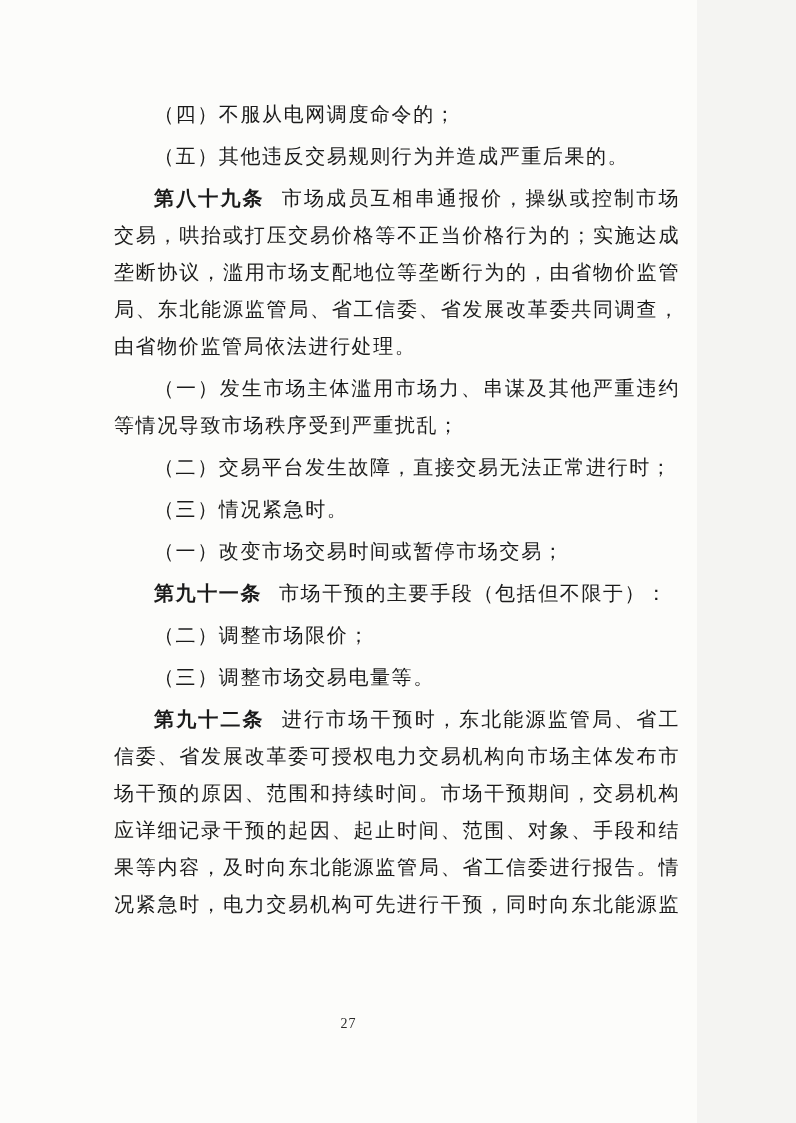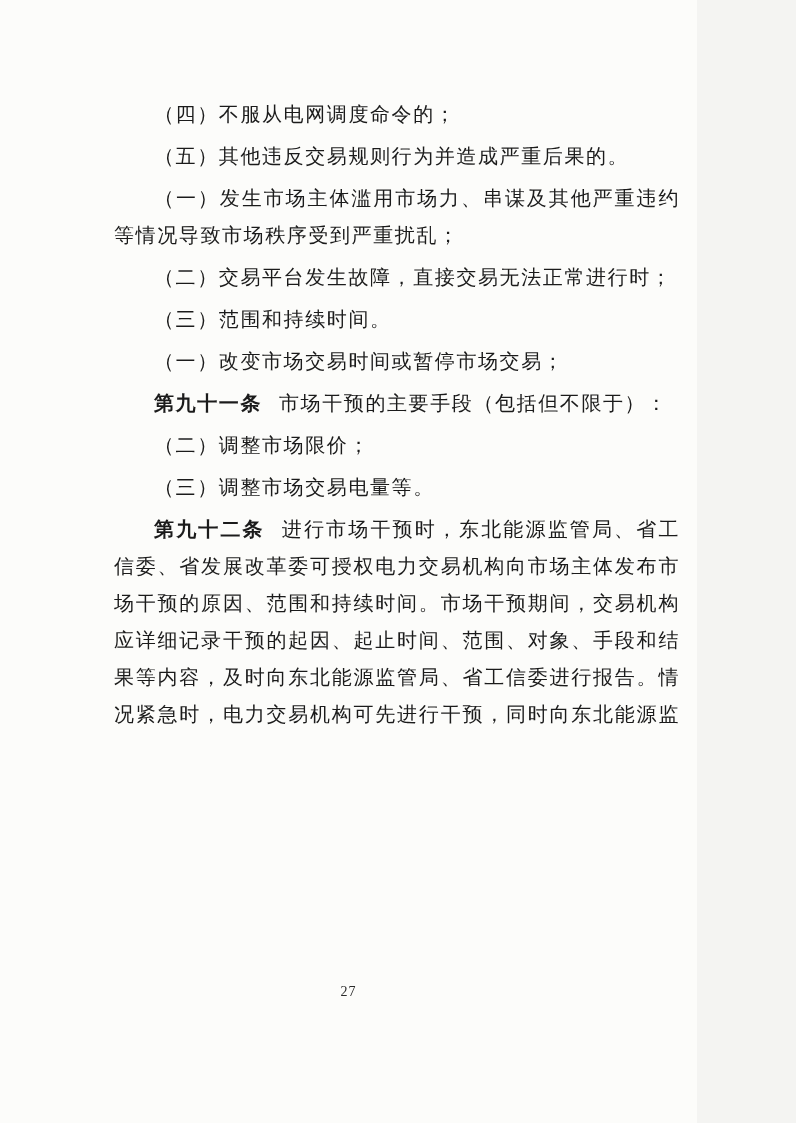--- a/index.html
+++ b/index.html
@@ -40,44 +40,45 @@
     text-align-last: justify;
   }
   .article-no {
     font-weight: bold;
     margin-right: 0.85em;
   }
   .page-number {
     position: absolute;
     left: 0;
     right: 0;
-    top: 984px;
+    top: 1016px;
     text-align: center;
     font-size: 14px;
     color: #2a2a2a;
     letter-spacing: 1px;
   }
 </style>
 </head>
 <body>
 
 <div class="page">
   <div class="content">
 
     <p class="para"><span>（四）不服从电网调度命令的；</span></p>
 
     <p class="para"><span>（五）其他违反交易规则行为并造成严重后果的。</span></p>
 
+    <p class="para"><span class="article-no">第八十九条</span><span>市场成员互相串通报价，操纵或控制市场交易，哄抬或打压交易价格等不正当价格行为的；实施达成垄断协议，滥用市场支配地位等垄断行为的，由省物价监管局、东北能源监管局、省工信委、省发展改革委共同调查，由省物价监管局依法进行处理。</span></p>
 
 
     <p class="para"><span>（一）发生市场主体滥用市场力、串谋及其他严重违约等情况导致市场秩序受到严重扰乱；</span></p>
 
     <p class="para"><span>（二）交易平台发生故障，直接交易无法正常进行时；</span></p>
 
-    <p class="para"><span>（三）范围和持续时间。</span></p>
+    <p class="para"><span>（三）情况紧急时。</span></p>
 
     <p class="para"><span>（一）改变市场交易时间或暂停市场交易；</span></p>
 
     <p class="para"><span class="article-no">第九十一条</span><span>市场干预的主要手段（包括但不限于）：</span></p>
 
     <p class="para"><span>（二）调整市场限价；</span></p>
 
     <p class="para"><span>（三）调整市场交易电量等。</span></p>
 
     <p class="para continues"><span class="article-no">第九十二条</span><span>进行市场干预时，东北能源监管局、省工信委、省发展改革委可授权电力交易机构向市场主体发布市场干预的原因、范围和持续时间。市场干预期间，交易机构应详细记录干预的起因、起止时间、范围、对象、手段和结果等内容，及时向东北能源监管局、省工信委进行报告。情况紧急时，电力交易机构可先进行干预，同时向东北能源监</span></p>

